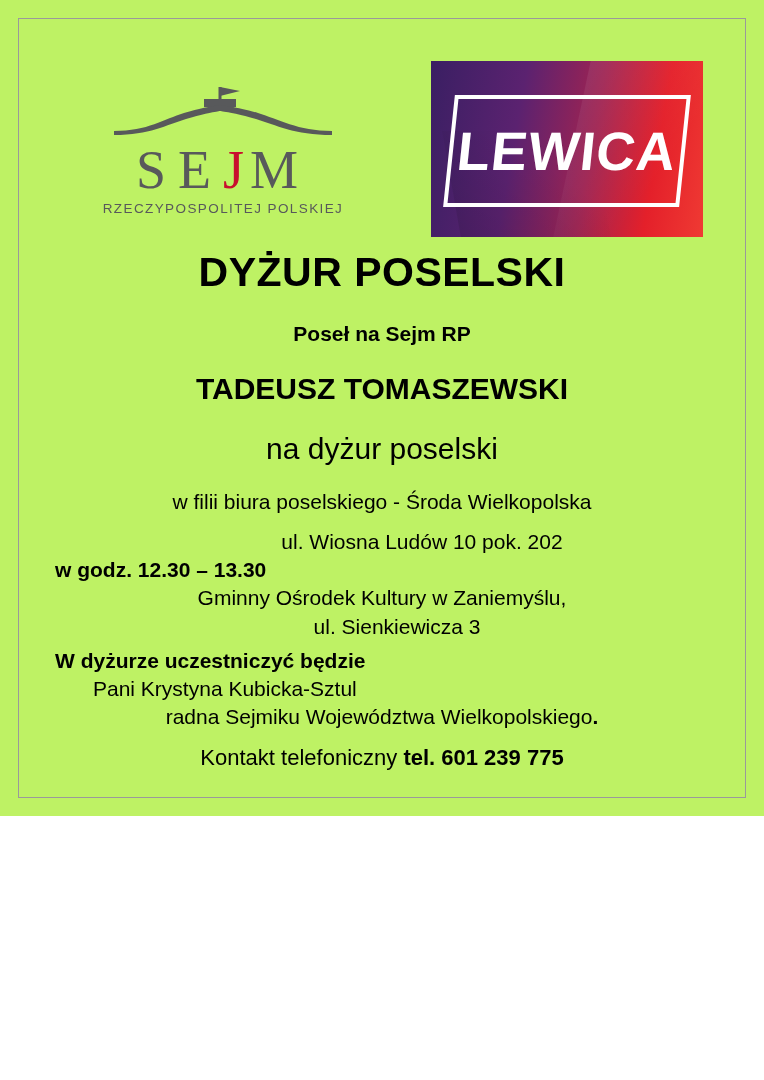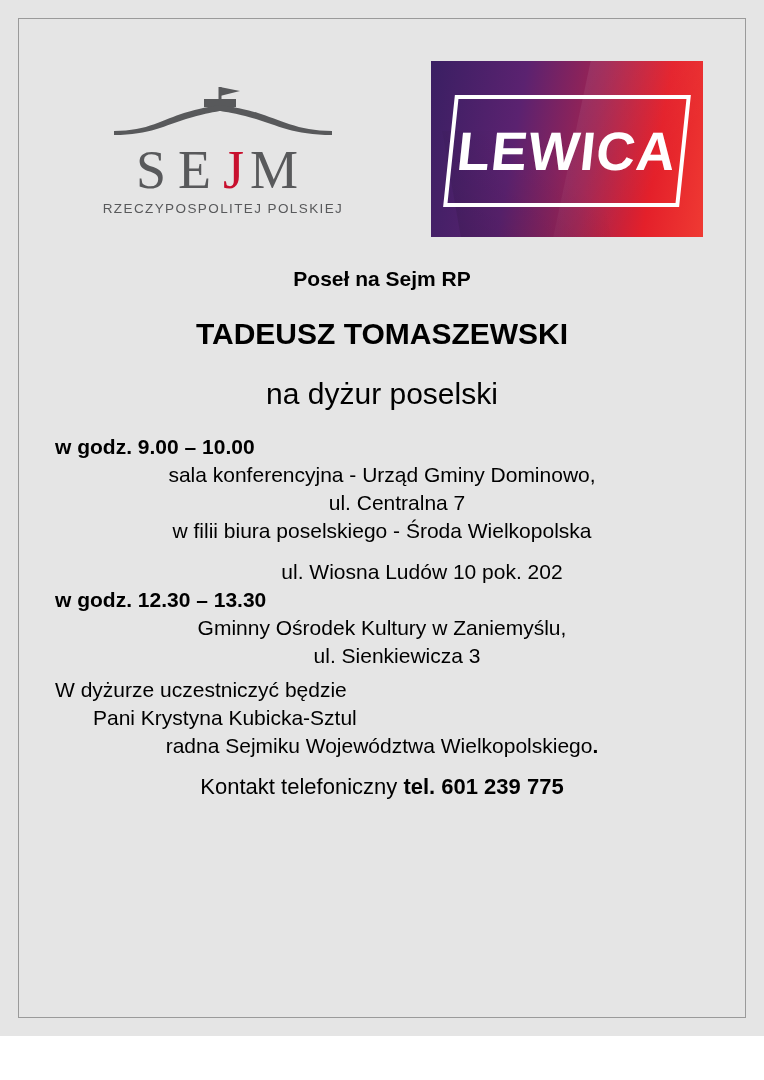--- a/index.html
+++ b/index.html
@@ -10,22 +10,22 @@
   body {
     width: 764px;
     height: 1080px;
     font-family: "Liberation Sans", sans-serif;
     color: #000000;
     overflow: hidden;
   }
   .page {
     position: relative;
     width: 764px;
-    height: 1036px;
-    background: #e5e5e5;
+    height: 816px;
+    background: #bef264;
     box-sizing: border-box;
     padding: 18px;
   }
   .frame {
     position: relative;
     width: 100%;
     height: 100%;
     border: 1px solid #9a9a9a;
     box-sizing: border-box;
     padding: 22px 34px 18px 34px;
@@ -179,21 +179,21 @@
   }
   .slot-line.indent-c {
     text-align: center;
     padding-left: 30px;
   }
   .closing {
     margin-top: 6px;
     font-size: 21px;
     line-height: 1.34;
   }
-  .closing .l1 { text-align: left; padding-left: 2px; }
+  .closing .l1 { text-align: left; padding-left: 2px; font-weight: bold; }
   .closing .l2 { padding-left: 40px; }
   .closing .l3 { text-align: center; }
   .closing .l3 b { font-weight: bold; }
   .contact {
     text-align: center;
     font-size: 22px;
     margin-top: 14px;
   }
   .contact b { font-weight: bold; }
   .nowrap { white-space: nowrap; }
@@ -222,31 +222,27 @@
       <div class="lewica-logo">
         <div class="shard1"></div>
         <div class="shard2"></div>
         <div class="lewica-box">
           <span class="lewica-text">LEWICA</span>
         </div>
       </div>
 
     </div>
 
+    <div class="title">DYŻUR POSELSKI</div>
     <div class="subtitle">Poseł na Sejm RP</div>
     <div class="name">TADEUSZ TOMASZEWSKI</div>
     <div class="lead">na dyżur poselski</div>
 
     <div class="schedule">
 
-      <div>
-        <div class="slot-time">w godz. 9.00 – 10.00</div>
-        <div class="slot-line">sala konferencyjna - Urząd Gminy Dominowo,</div>
-        <div class="slot-line indent-c">ul. Centralna 7</div>
-      </div>
 
       <div>
         <div class="slot-line">w filii biura poselskiego - Środa Wielkopolska</div>
         <div class="slot-line indent-r">ul. Wiosna Ludów 10 pok. 202</div>
       </div>
 
       <div>
         <div class="slot-time">w godz. 12.30 – 13.30</div>
         <div class="slot-line">Gminny Ośrodek Kultury w Zaniemyślu,</div>
         <div class="slot-line indent-c">ul. Sienkiewicza 3</div>

